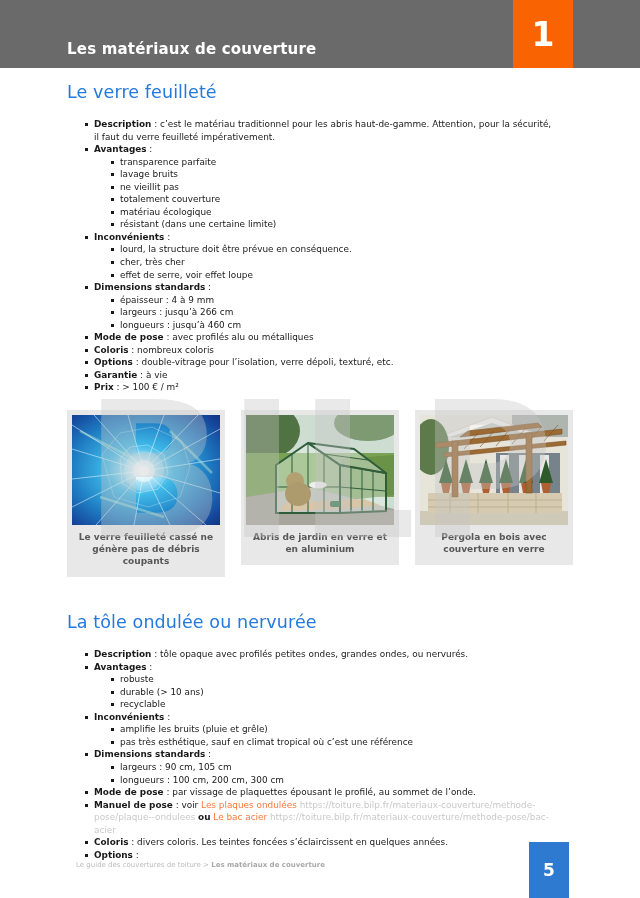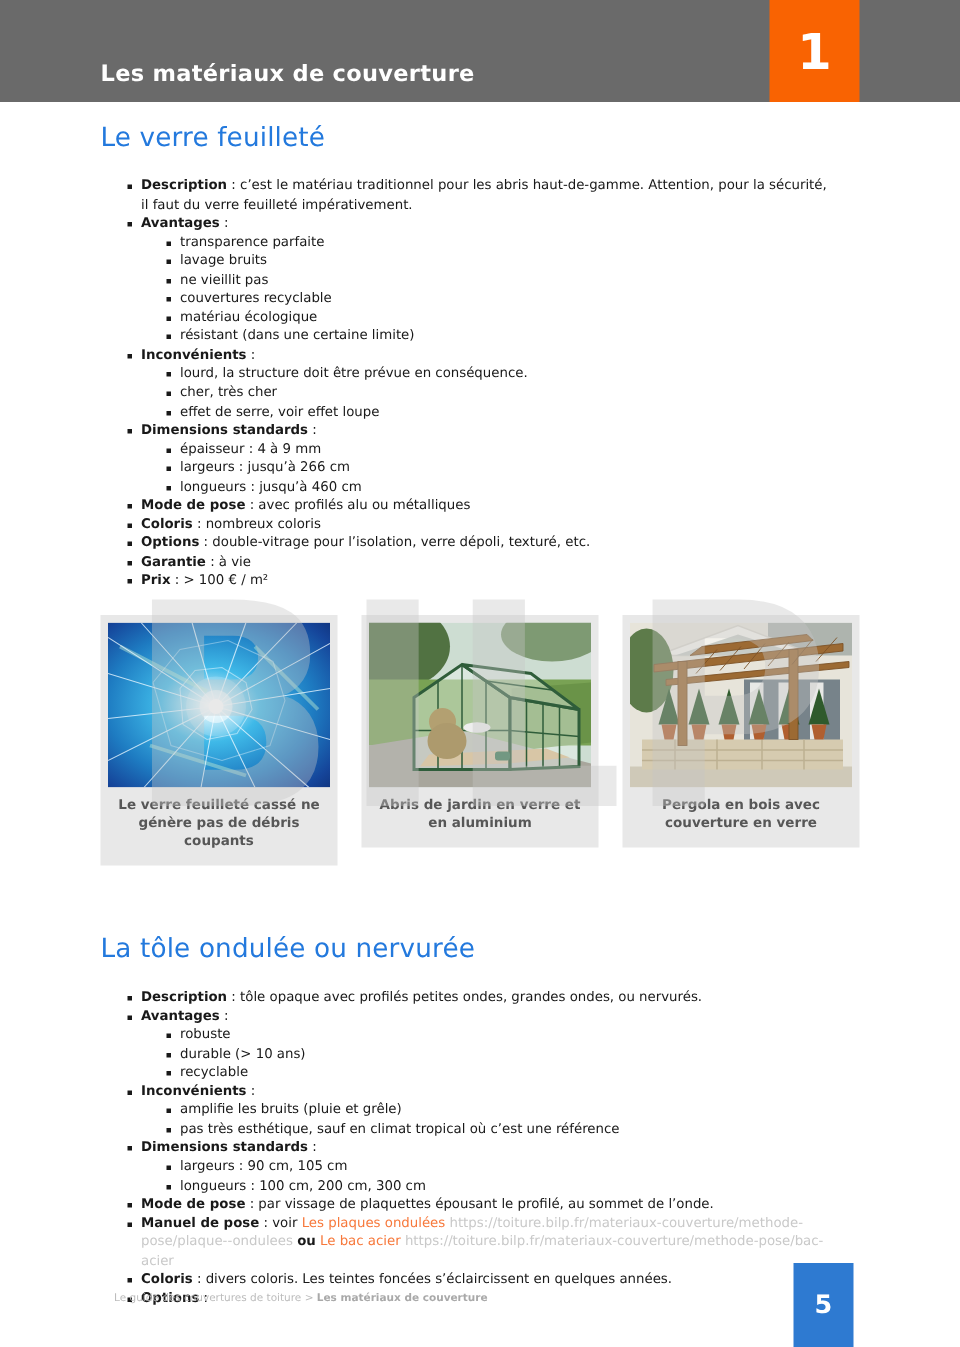--- a/index.html
+++ b/index.html
@@ -7,21 +7,21 @@
         font-family:"DejaVu Sans","Liberation Sans",sans-serif;color:#191919;}
   
   .header{position:absolute;top:0;left:0;width:640px;height:68px;background:#6a6a6a;}
   .header-title{position:absolute;left:67px;bottom:10px;color:#ffffff;font-size:15px;font-weight:bold;letter-spacing:.2px;}
   .chapter-box{position:absolute;left:513px;top:0;width:60px;height:68px;background:#f96302;
                display:flex;align-items:center;justify-content:center;}
   .chapter-num{color:#ffffff;font-size:33px;font-weight:bold;line-height:1;}
   
   .content{position:absolute;left:67px;top:68px;width:506px;}
   h2{margin:14px 0 7px 0;font-size:17.5px;color:#2379dd;font-weight:normal;letter-spacing:.1px;}
-  .section-tole h2{margin-top:46px;}
+  .section-tole h2{margin-top:35px;}
   ul.lv1{list-style:none;margin:16px;padding:0;font-size:8.9px;line-height:12.55px;}
   ul.lv1>li{position:relative;padding-left:11px;}
   ul.lv1>li::before{content:"";position:absolute;left:2px;top:5px;width:3px;height:3px;background:#191919;}
   ul.lv2{list-style:none;margin:0;padding:0;}
   ul.lv2>li{position:relative;padding-left:11px;margin-left:15px;}
   ul.lv2>li::before{content:"";position:absolute;left:2px;top:5px;width:3px;height:3px;background:#191919;}
   b.lbl{font-weight:bold;}
   .seg-link{color:#f7793c;cursor:pointer;}
   .seg-url{color:#c9c9c9;}
   .seg-bold{font-weight:bold;}
@@ -57,21 +57,21 @@
 
   <div class="content">
     <section class="section-verre">
       <h2>Le verre feuilleté</h2>
       <ul class="lv1">
           <li><b class="lbl">Description</b> : c’est le matériau traditionnel pour les abris haut-de-gamme. Attention, pour la sécurité, il faut du verre feuilleté impérativement.</li>
           <li><b class="lbl">Avantages</b> : <ul class="lv2">
               <li>transparence parfaite</li>
               <li>lavage bruits</li>
               <li>ne vieillit pas</li>
-              <li>couvertures recyclable</li>
+              <li>totalement couverture</li>
               <li>matériau écologique</li>
               <li>résistant (dans une certaine limite)</li>
             </ul></li>
           <li><b class="lbl">Inconvénients</b> : <ul class="lv2">
               <li>lourd, la structure doit être prévue en conséquence.</li>
               <li>cher, très cher</li>
               <li>effet de serre, voir effet loupe</li>
             </ul></li>
           <li><b class="lbl">Dimensions standards</b> : <ul class="lv2">
               <li>épaisseur : 4 à 9 mm</li>

